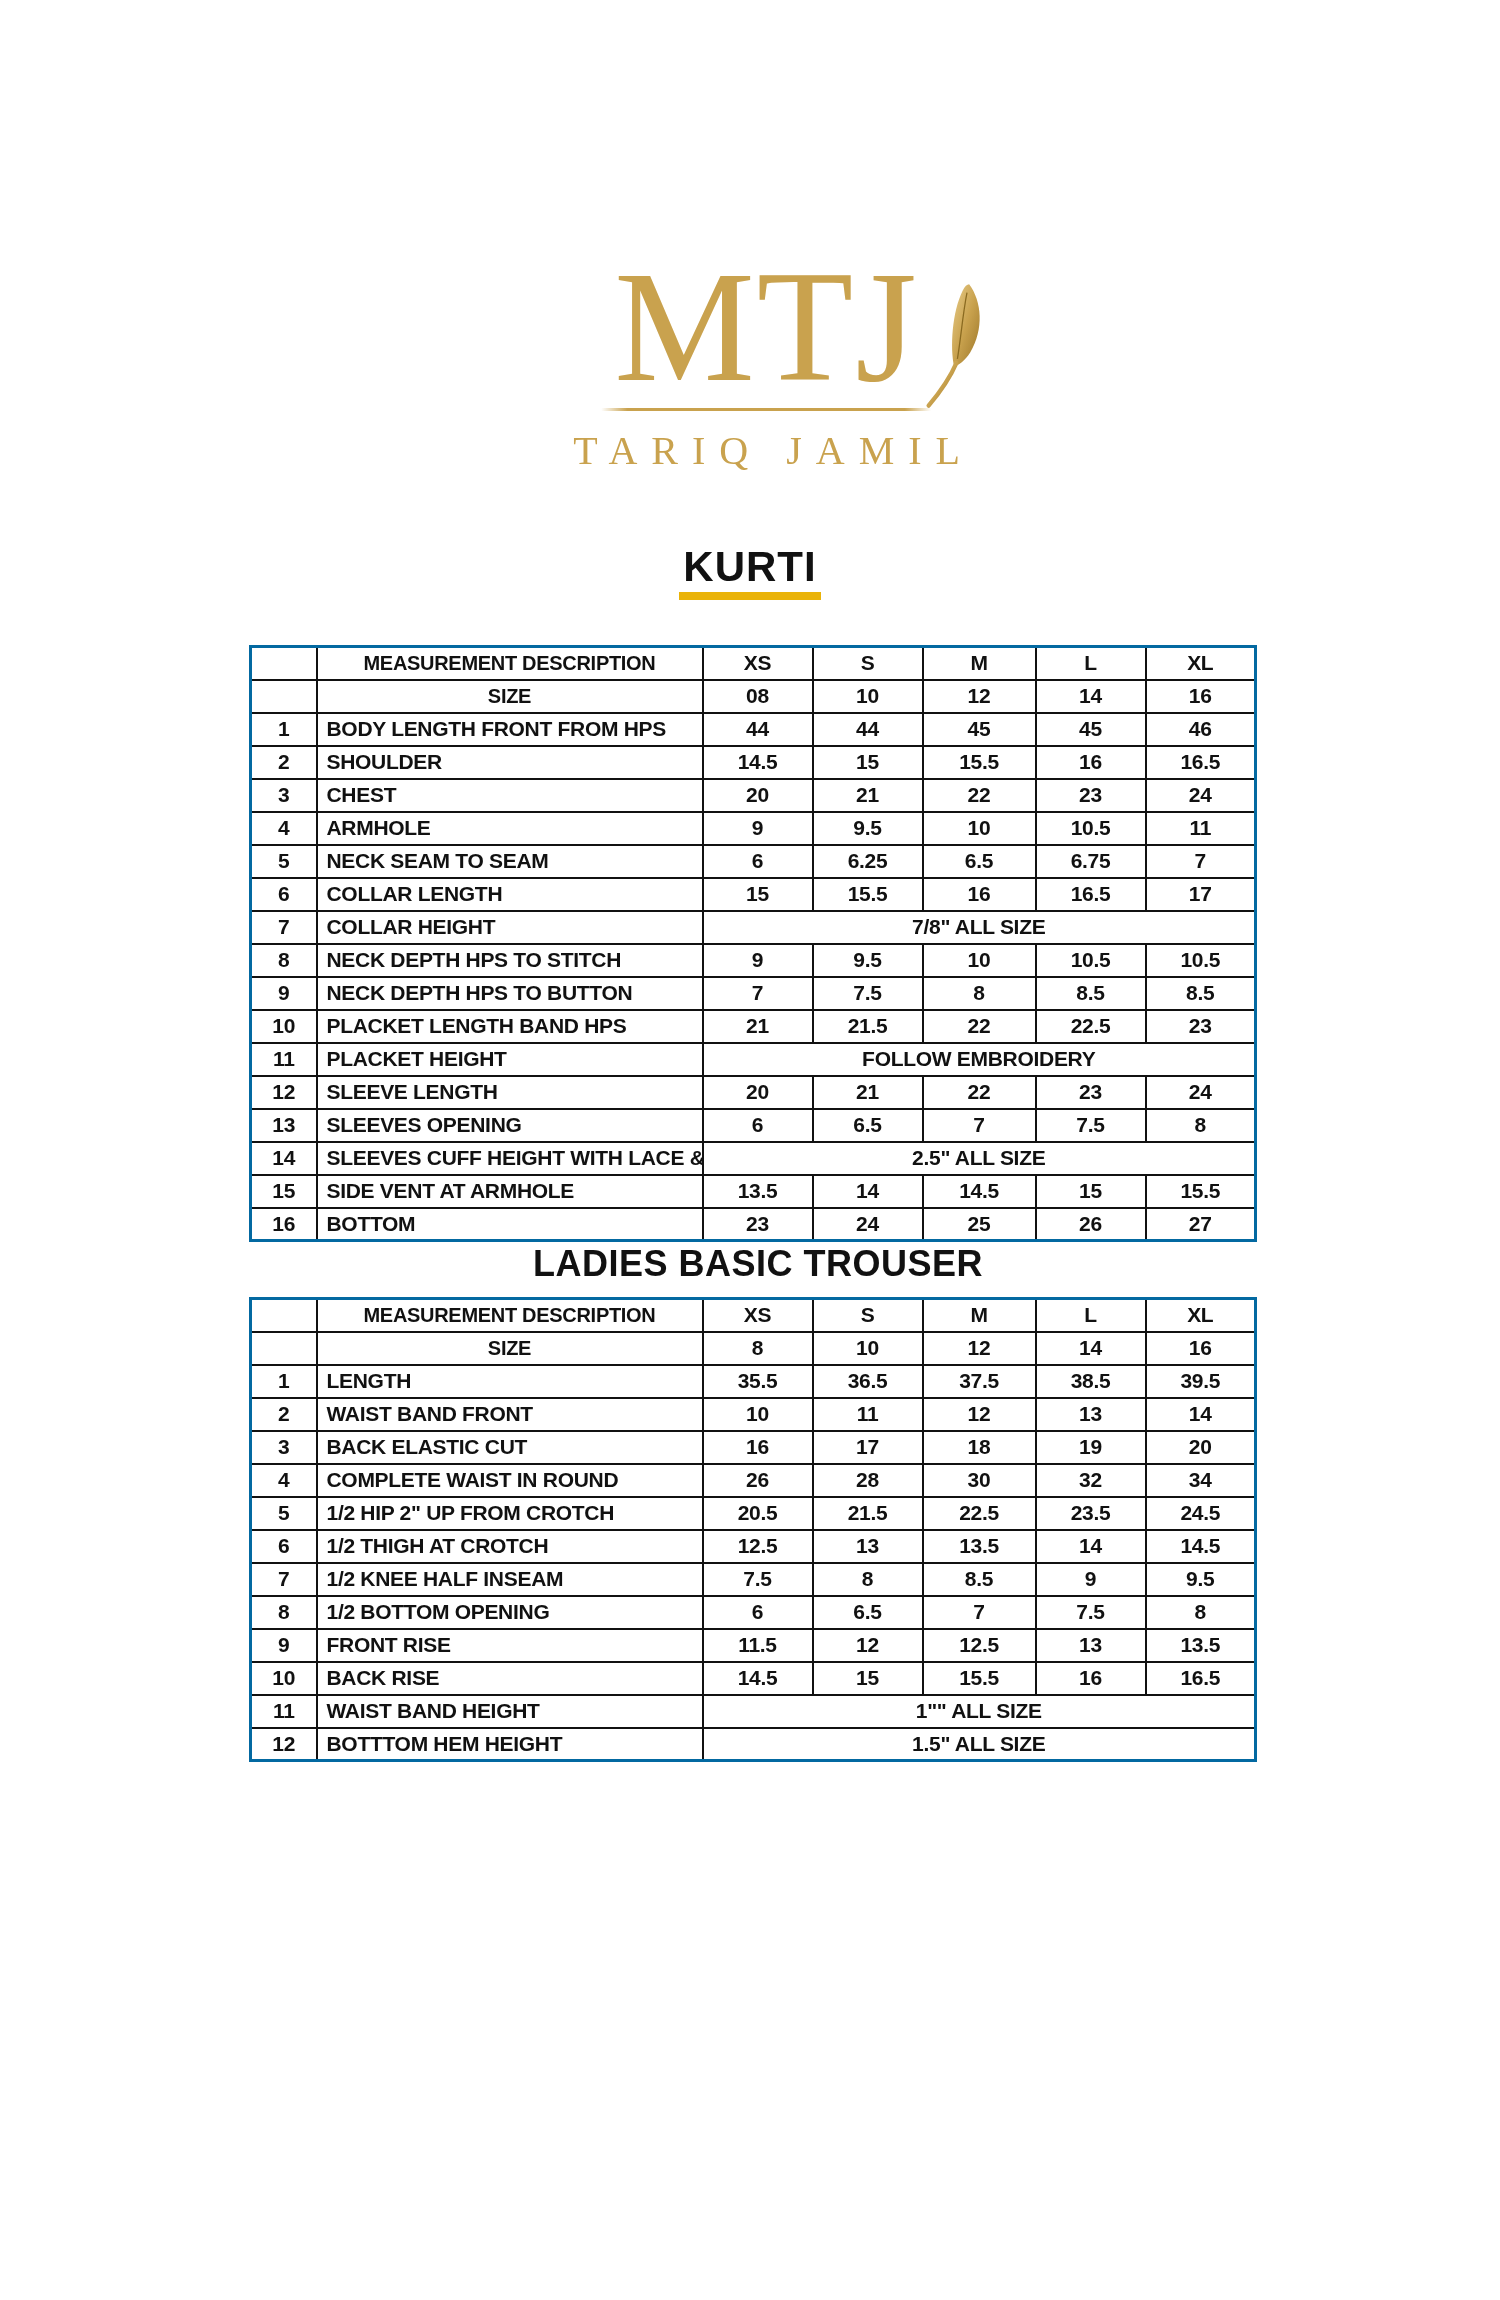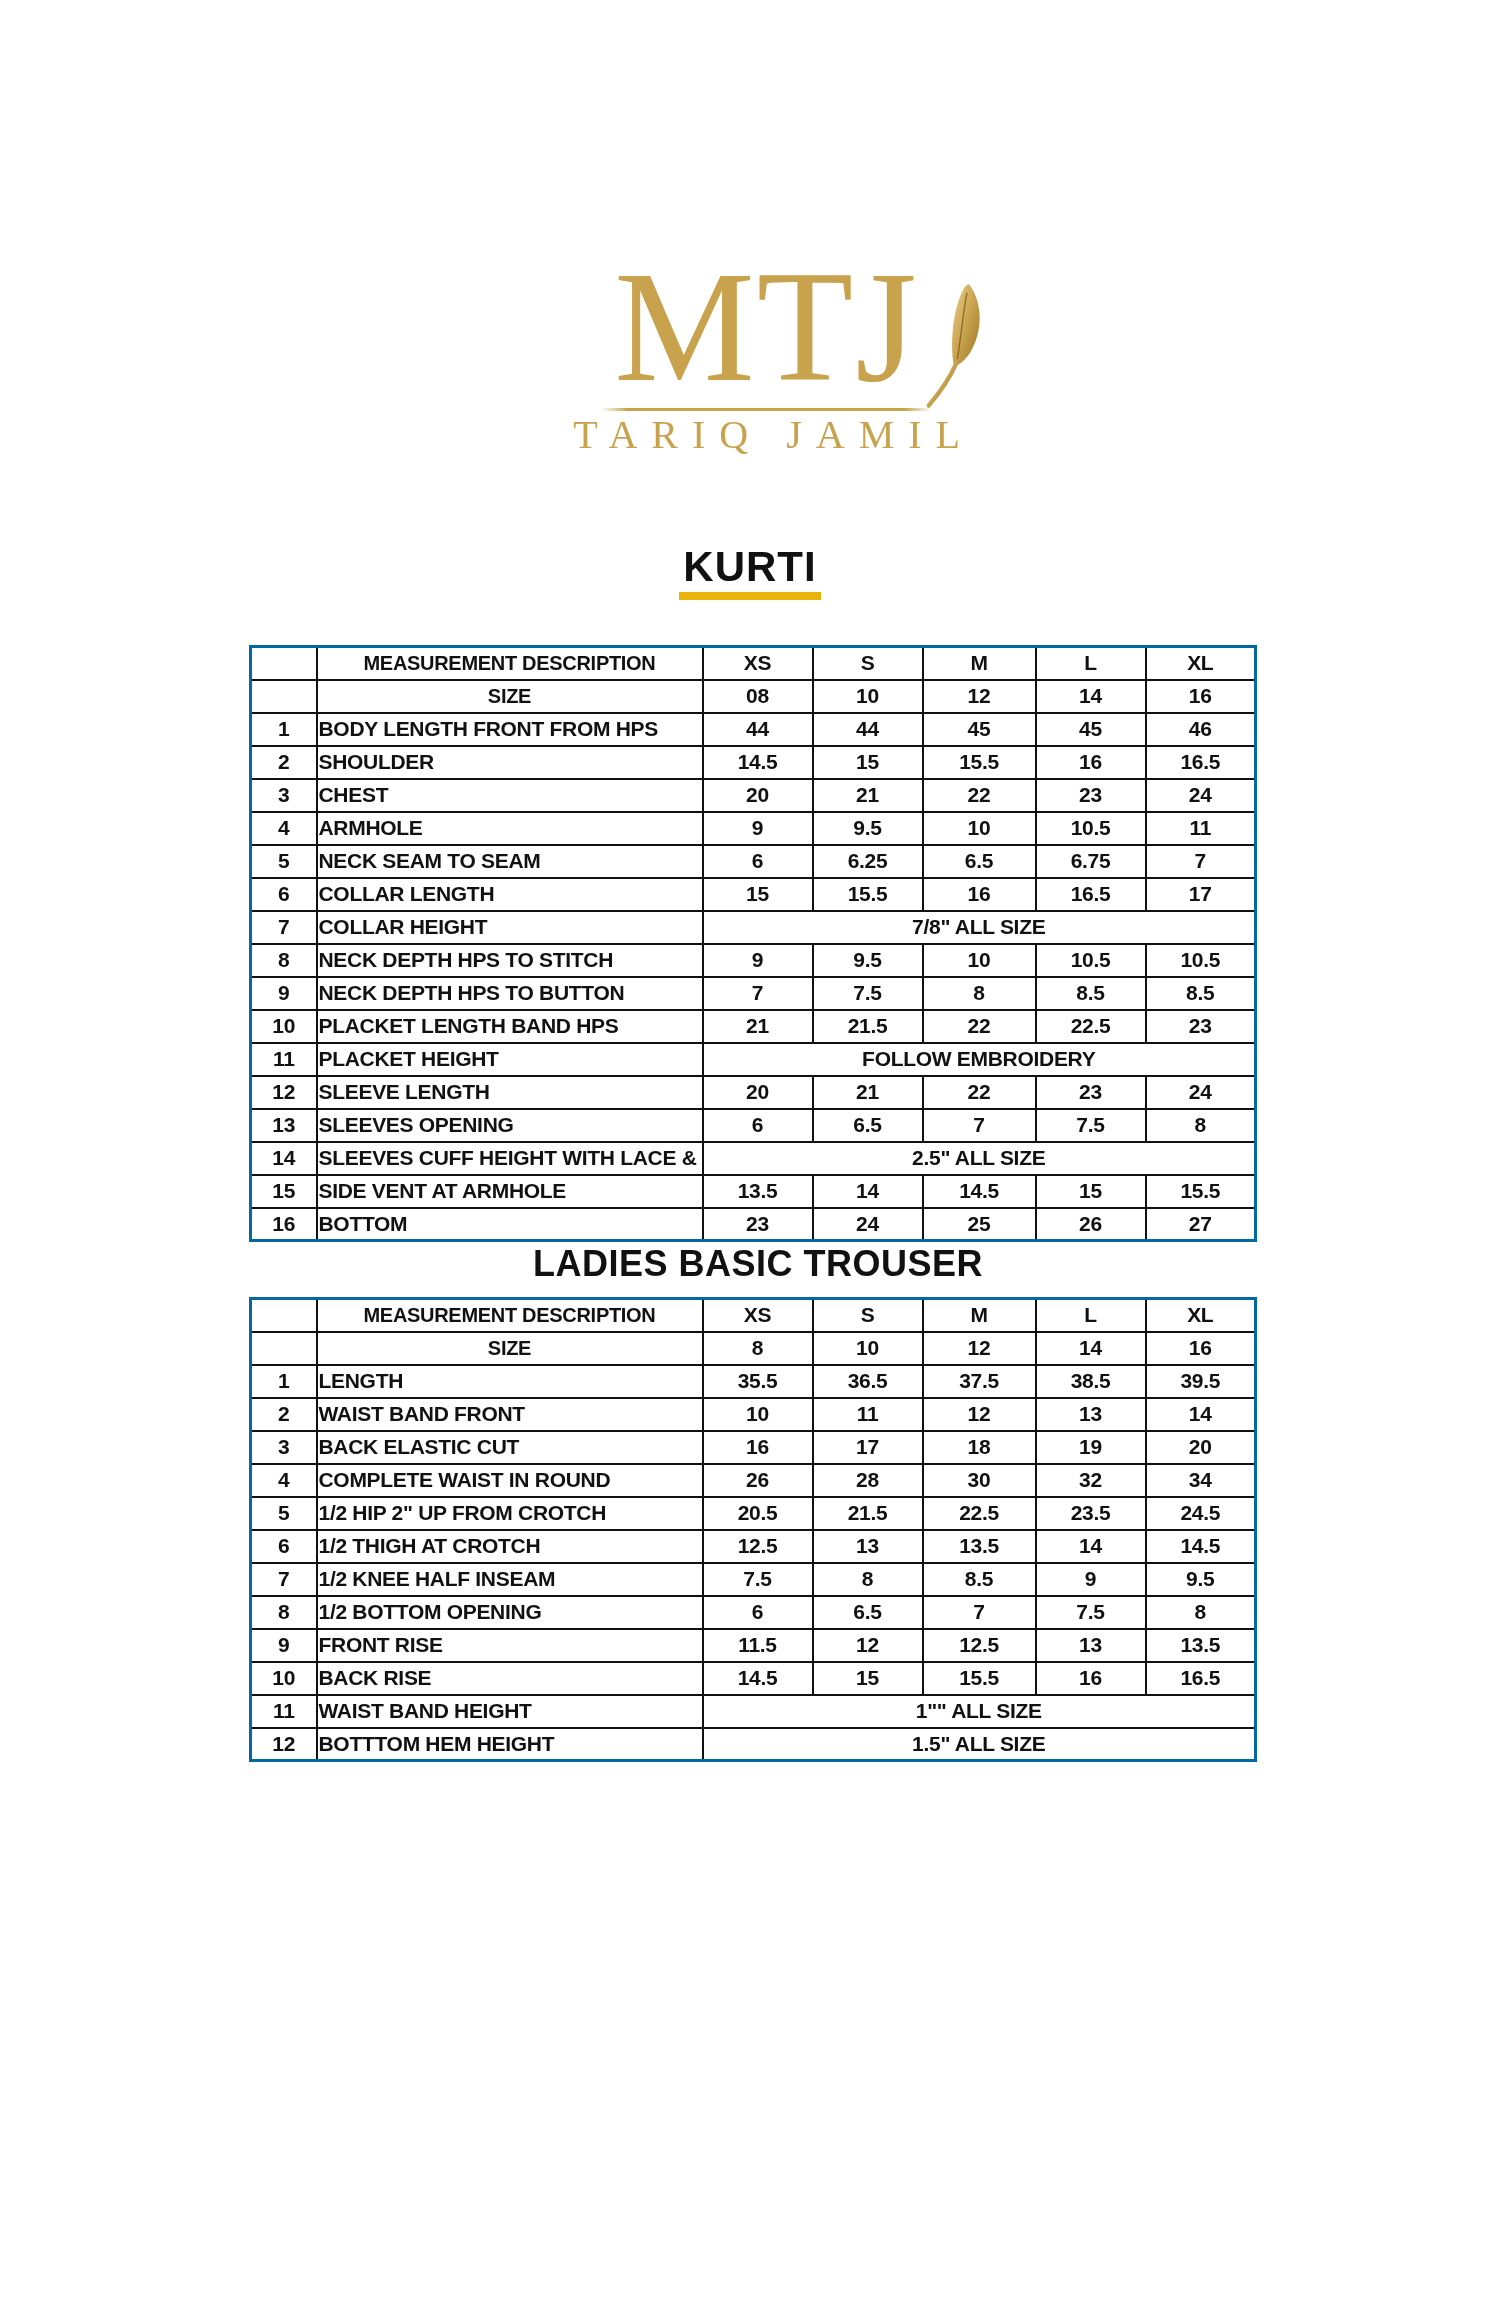--- a/index.html
+++ b/index.html
@@ -39,20 +39,21 @@
     width:78px;height:128px;
   }
   .logo-rule{
     margin-top:2px;
     height:3px;
     background:linear-gradient(to right, rgba(201,162,78,0), #C9A24E 8%, #C9A24E 92%, rgba(201,162,78,0));
     width:330px;
     margin-left:auto;margin-right:auto;
   }
   .wordmark{
+    margin-top:16px;
     font-family:"Liberation Serif", serif;
     font-size:40px;
     letter-spacing:14px;
     text-indent:14px;
     color:#C9A24E;
     text-align:center;
   }
 
   
   .kurti-title{
@@ -94,21 +95,21 @@
     font-weight:bold;
     letter-spacing:-0.3px;
     text-align:center;
     vertical-align:middle;
     padding:0 2px;
     overflow:hidden;
     white-space:nowrap;
   }
   .size-table td.lbl{
     text-align:left;
-    padding-left:1px;
+    padding-left:9px;
   }
   .size-table td.hdr{
     font-size:20px;
   }
   #kurti-table{top:645px;}
   #trouser-table{top:1297px;}
 </style>
 </head>
 <body>
 

